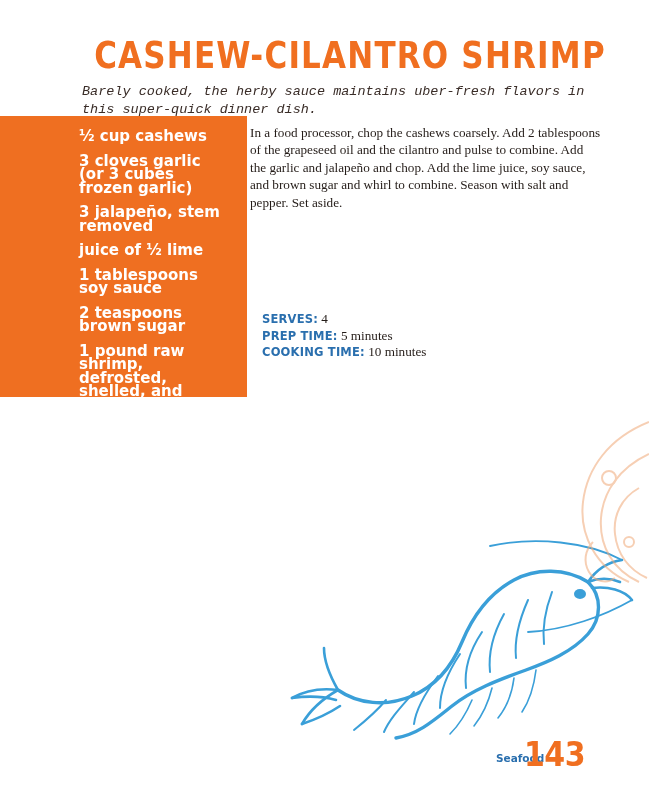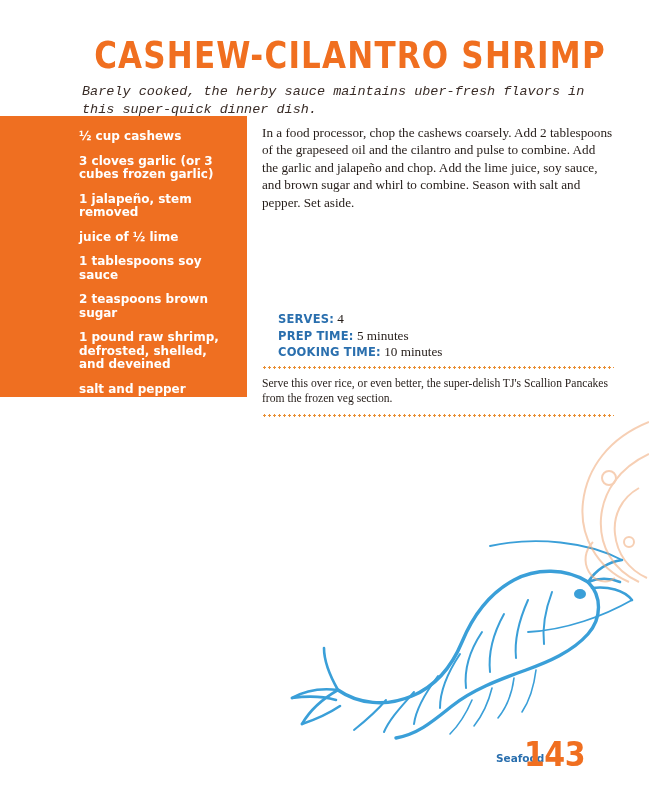--- a/index.html
+++ b/index.html
@@ -60,47 +60,47 @@
     height: 281px;
     background: #ef6f21;
   }
   .ing-list {
     position: absolute;
     left: 79px;
     top: 130px;
     width: 150px;
     font-family: "DejaVu Sans", sans-serif;
     font-weight: bold;
-    font-size: 12px;
+    font-size: 15px;
     line-height: 13.5px;
     color: #ffffff;
   }
   .ing-list .item {
     margin-bottom: 11px;
   }
 
   
   .method {
     position: absolute;
-    left: 262px;
+    left: 250px;
     top: 124px;
     width: 352px;
     font-family: "Liberation Serif", serif;
     font-size: 13.2px;
     line-height: 17.4px;
     color: #241c18;
   }
   .method p {
     margin: 0 0 14px 0;
   }
 
   
   .facts {
     position: absolute;
-    left: 278px;
+    left: 262px;
     top: 311px;
     width: 352px;
     font-family: "Liberation Serif", serif;
     font-size: 13.2px;
     line-height: 16.5px;
     color: #241c18;
   }
   .facts .lbl {
     font-family: "DejaVu Sans", sans-serif;
     font-weight: bold;
@@ -179,21 +179,21 @@
 
   <div class="title">Cashew-Cilantro Shrimp</div>
 
   <div class="subtitle">Barely cooked, the herby sauce maintains uber-fresh flavors in this super-quick dinner dish.</div>
 
   <div class="ing-box"></div>
 
   <div class="ing-list">
     <div class="item">½ cup cashews</div>
     <div class="item">3 cloves garlic (or 3 cubes frozen garlic)</div>
-    <div class="item">1 jalapeño, stem removed</div>
+    <div class="item">3 jalapeño, stem removed</div>
     <div class="item">juice of ½ lime</div>
     <div class="item">1 tablespoons soy sauce</div>
     <div class="item">2 teaspoons brown sugar</div>
     <div class="item">1 pound raw shrimp, defrosted, shelled, and deveined</div>
     <div class="item">salt and pepper</div>
   </div>
 
   <div class="method">
     <p>In a food processor, chop the cashews coarsely. Add 2 tablespoons of the grapeseed oil and the cilantro and pulse to combine. Add the garlic and jalapeño and chop. Add the lime juice, soy sauce, and brown sugar and whirl to combine. Season with salt and pepper. Set aside.</p>
   </div>
@@ -206,25 +206,20 @@
     <div>
       <span class="lbl">PREP TIME:</span>
       <span>5 minutes</span>
     </div>
     <div>
       <span class="lbl">COOKING TIME:</span>
       <span>10 minutes</span>
     </div>
   </div>
 
-  <div class="tip">
-    <div class="dots"></div>
-    <div class="tip-text">Serve this over rice, or even better, the super-delish TJ's Scallion Pancakes from the frozen veg section.</div>
-    <div class="dots"></div>
-  </div>
 
   <svg class="shrimp" viewBox="0 0 400 250">
     <g fill="none" stroke="#3a9fd8" stroke-width="2.6" stroke-linecap="round">
 
       <path d="M352 62 C330 48 300 48 278 60 C252 74 236 98 226 122 C216 146 200 166 176 176 C150 187 122 184 102 170" stroke-width="3.4"></path>
       <path d="M352 62 C366 76 366 98 352 114 C336 132 312 142 290 150 C262 160 236 170 216 186 C196 202 182 214 160 218" stroke-width="3.4"></path>
 
       <path d="M102 170 C88 178 74 190 66 204 M102 170 C86 168 70 170 56 178 M102 170 C94 156 88 142 88 128"></path>
       <path d="M66 204 C78 200 92 194 104 186 M56 178 C70 176 86 176 100 180"></path>
 

